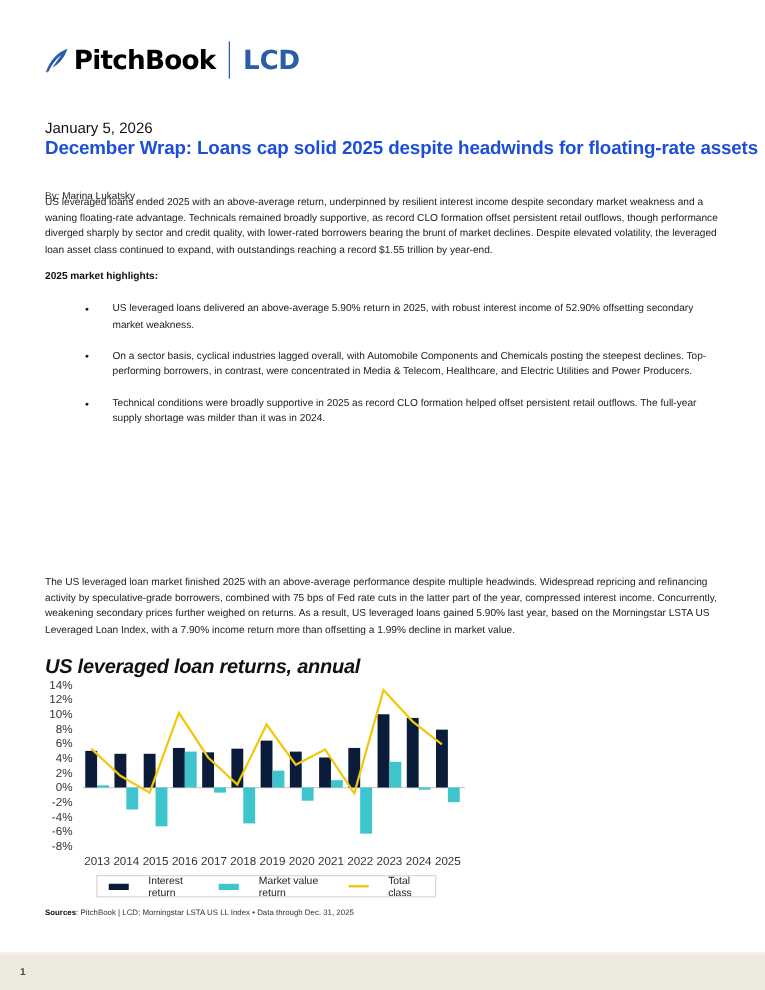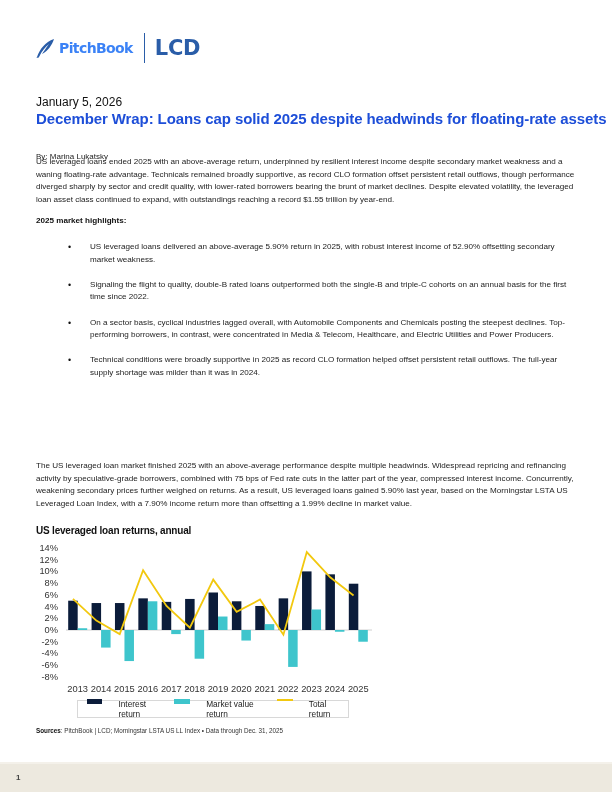--- a/index.html
+++ b/index.html
@@ -1,43 +1,43 @@
 <!DOCTYPE html>
 <html><head>
 <meta charset="utf-8">
 <style>
   * { margin: 0; padding: 0; box-sizing: border-box; }
   html, body { width: 612px; height: 792px; background: #ffffff; overflow: hidden; }
   body { position: relative; font-family: "Liberation Sans", sans-serif; color: #222; }
 
   .logo { position: absolute; left: 34px; top: 33px; height: 30px; display: flex; align-items: center; }
   .logo-mark { width: 22px; height: 22px; margin-right: 3px; }
-  .logo-text { font-family: "DejaVu Sans", sans-serif; font-size: 14px; font-weight: bold; color: #3b82f6; letter-spacing: -0.6px; }
+  .logo-text { font-family: "DejaVu Sans", sans-serif; font-size: 21px; font-weight: bold; color: #000000; letter-spacing: -0.6px; }
   .logo-sep { width: 1px; height: 30px; background: #2a5da8; margin: 0 10px 0 11px; }
   .logo-lcd { font-family: "DejaVu Sans", sans-serif; font-size: 21px; font-weight: bold; color: #2a5da8; letter-spacing: -0.3px; }
 
   .date { position: absolute; left: 36px; top: 95px; font-size: 12px; color: #111; }
   .title { position: absolute; left: 36px; top: 110px; font-size: 15px; font-weight: bold; color: #1d4ed8; letter-spacing: -0.1px; }
   .byline { position: absolute; left: 36px; top: 132px; font-size: 8px; color: #222; margin-top: 20px; }
 
   .para { position: absolute; left: 36px; width: 545px; font-size: 8.1px; line-height: 12.5px; color: #222; }
   .p1 { top: 156px; }
   .highlights-head { position: absolute; left: 36px; top: 216px; font-size: 8.1px; font-weight: bold; color: #111; }
 
   .bullets { position: absolute; left: 68px; top: 241px; width: 510px; list-style: none; }
   .bullets li { position: relative; padding-left: 22px; font-size: 8.1px; line-height: 12.6px; color: #222; margin-bottom: 12.6px; }
   .bullets li::before { content: "\2022"; position: absolute; left: 0; top: 0; font-size: 9px; color: #111; }
 
   .p2 { top: 460px; }
 
-  .chart-title { position: absolute; left: 36px; top: 525px; font-size: 10px; font-weight: bold; color: #111; letter-spacing: -0.2px; }
+  .chart-title { position: absolute; left: 36px; top: 525px; font-size: 16px; font-weight: bold; color: #111; letter-spacing: -0.2px; font-style: italic; }
   .chart { position: absolute; left: 30px; top: 540px; }
 
   .legend { position: absolute; left: 77px; top: 700px; width: 272px; height: 18px; border: 1px solid #d8d8d8; display: flex; align-items: center; justify-content: center; font-size: 8.3px; color: #222; }
-  .legend-item { display: flex; margin: 0 9px; gap: 14px; }
+  .legend-item { display: flex; align-items: center; margin: 0 9px; gap: 14px; }
   .sw-bar { width: 21px; height: 5px; margin-right: 2px; }
   .sw-line { width: 21px; height: 2px; margin-right: 2px; }
 
   .sources { position: absolute; left: 36px; top: 727px; font-size: 6.3px; color: #333; }
   .sources b { font-weight: bold; color: #111; }
 
   .footer { position: absolute; left: 0; top: 762px; width: 612px; height: 30px; background: #ede9df; border-top: 2px solid #f4f1ea; }
   .page-num { position: absolute; left: 16px; top: 9px; font-size: 8px; color: #444; font-weight: bold; }
 </style>
 </head>
@@ -56,21 +56,20 @@
 <div class="date">January 5, 2026</div>
 <div class="title">December Wrap: Loans cap solid 2025 despite headwinds for floating-rate assets</div>
 <div class="byline">By: Marina Lukatsky</div>
 
 <p class="para p1">US leveraged loans ended 2025 with an above-average return, underpinned by resilient interest income despite secondary market weakness and a waning floating-rate advantage. Technicals remained broadly supportive, as record CLO formation offset persistent retail outflows, though performance diverged sharply by sector and credit quality, with lower-rated borrowers bearing the brunt of market declines. Despite elevated volatility, the leveraged loan asset class continued to expand, with outstandings reaching a record $1.55 trillion by year-end.</p>
 
 <div class="highlights-head">2025 market highlights:</div>
 
 <ul class="bullets">
   <li>US leveraged loans delivered an above-average 5.90% return in 2025, with robust interest income of 52.90% offsetting secondary market weakness.</li>
-  <li>Signaling the flight to quality, double-B rated loans outperformed both the single-B and triple-C cohorts on an annual basis for the first time since 2022.</li>
   <li>On a sector basis, cyclical industries lagged overall, with Automobile Components and Chemicals posting the steepest declines. Top-performing borrowers, in contrast, were concentrated in Media &amp; Telecom, Healthcare, and Electric Utilities and Power Producers.</li>
   <li>Technical conditions were broadly supportive in 2025 as record CLO formation helped offset persistent retail outflows. The full-year supply shortage was milder than it was in 2024.</li>
 </ul>
 
 <p class="para p2">The US leveraged loan market finished 2025 with an above-average performance despite multiple headwinds. Widespread repricing and refinancing activity by speculative-grade borrowers, combined with 75 bps of Fed rate cuts in the latter part of the year, compressed interest income. Concurrently, weakening secondary prices further weighed on returns. As a result, US leveraged loans gained 5.90% last year, based on the Morningstar LSTA US Leveraged Loan Index, with a 7.90% income return more than offsetting a 1.99% decline in market value.</p>
 
 <div class="chart-title">US leveraged loan returns, annual</div>
 
 <svg class="chart" id="chart" width="360" height="160" viewBox="0 0 360 160">
     <text x="28" y="10.959999999999994" text-anchor="end" font-size="9.3" fill="#333" font-family="Liberation Sans, sans-serif">14%</text>
@@ -132,21 +131,21 @@
   <div class="legend-item">
     <span class="sw-bar" style="background:#0b1c3a"></span>
     <span>Interest return</span>
   </div>
   <div class="legend-item">
     <span class="sw-bar" style="background:#3ec5cc"></span>
     <span>Market value return</span>
   </div>
   <div class="legend-item">
     <span class="sw-line" style="background:#f2c80f"></span>
-    <span>Total return</span>
+    <span>Total class</span>
   </div>
 </div>
 
 <div class="sources">
   <b>Sources</b><span>: PitchBook | LCD; Morningstar LSTA US LL Index • Data through Dec. 31, 2025</span>
 </div>
 
 <div class="footer">
   <span class="page-num">1</span>
 </div>

